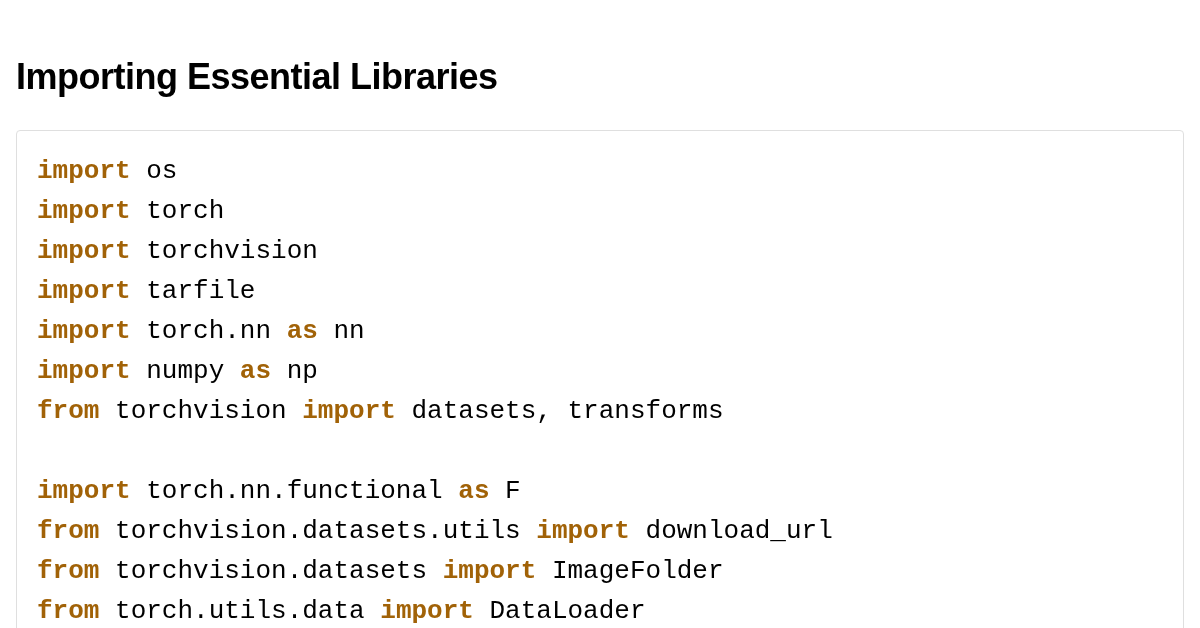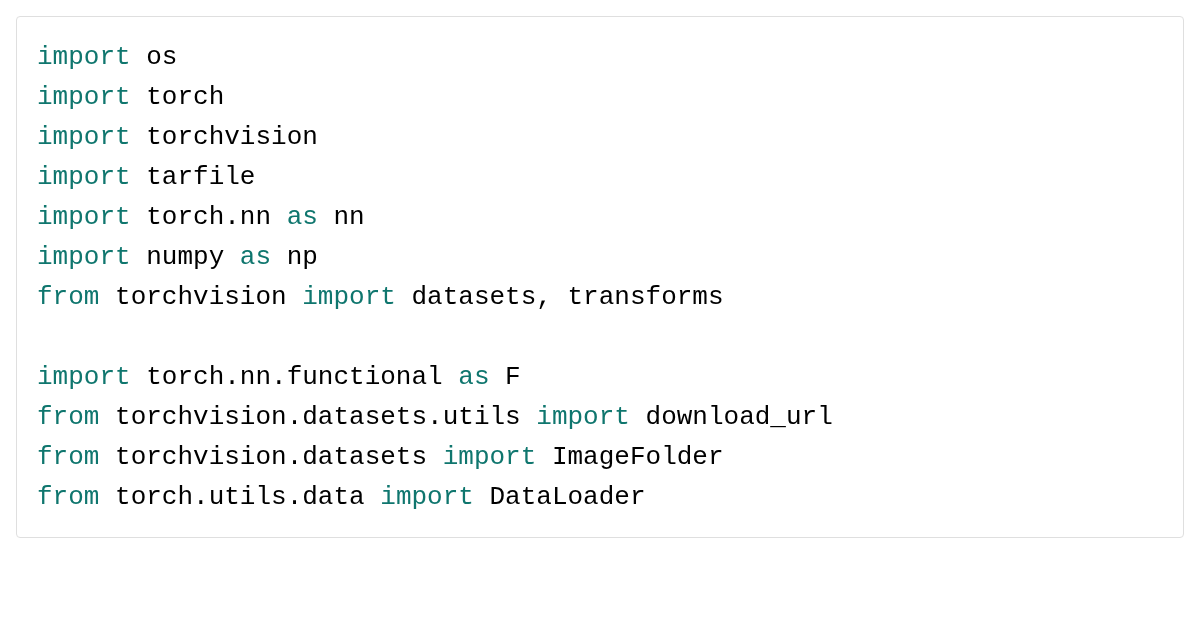--- a/index.html
+++ b/index.html
@@ -31,22 +31,23 @@
       padding: 20px 20px;
       background: #ffffff;
       font-family: "SFMono-Regular", Consolas, "Liberation Mono", Menlo, monospace;
       font-size: 26px;
       line-height: 40px;
       white-space: pre;
       color: #000000;
       overflow: hidden;
     }
     .k {
-      color: #0f766e;
-      font-weight: 400;
+      color: #a16207;
+      font-weight: 700;
     }
   </style>
 </head>
 <body>
 
 <div class="container">
+  <h1 class="section-title">Importing Essential Libraries</h1>
   <div class="code-cell" id="code-cell"><div><span class="k">import</span><span> os</span></div><div><span class="k">import</span><span> torch</span></div><div><span class="k">import</span><span> torchvision</span></div><div><span class="k">import</span><span> tarfile</span></div><div><span class="k">import</span><span> torch.nn </span><span class="k">as</span><span> nn</span></div><div><span class="k">import</span><span> numpy </span><span class="k">as</span><span> np</span></div><div><span class="k">from</span><span> torchvision </span><span class="k">import</span><span> datasets, transforms</span></div><div>&nbsp;</div><div><span class="k">import</span><span> torch.nn.functional </span><span class="k">as</span><span> F</span></div><div><span class="k">from</span><span> torchvision.datasets.utils </span><span class="k">import</span><span> download_url</span></div><div><span class="k">from</span><span> torchvision.datasets </span><span class="k">import</span><span> ImageFolder</span></div><div><span class="k">from</span><span> torch.utils.data </span><span class="k">import</span><span> DataLoader</span></div></div>
 </div>
 
 </body></html>

